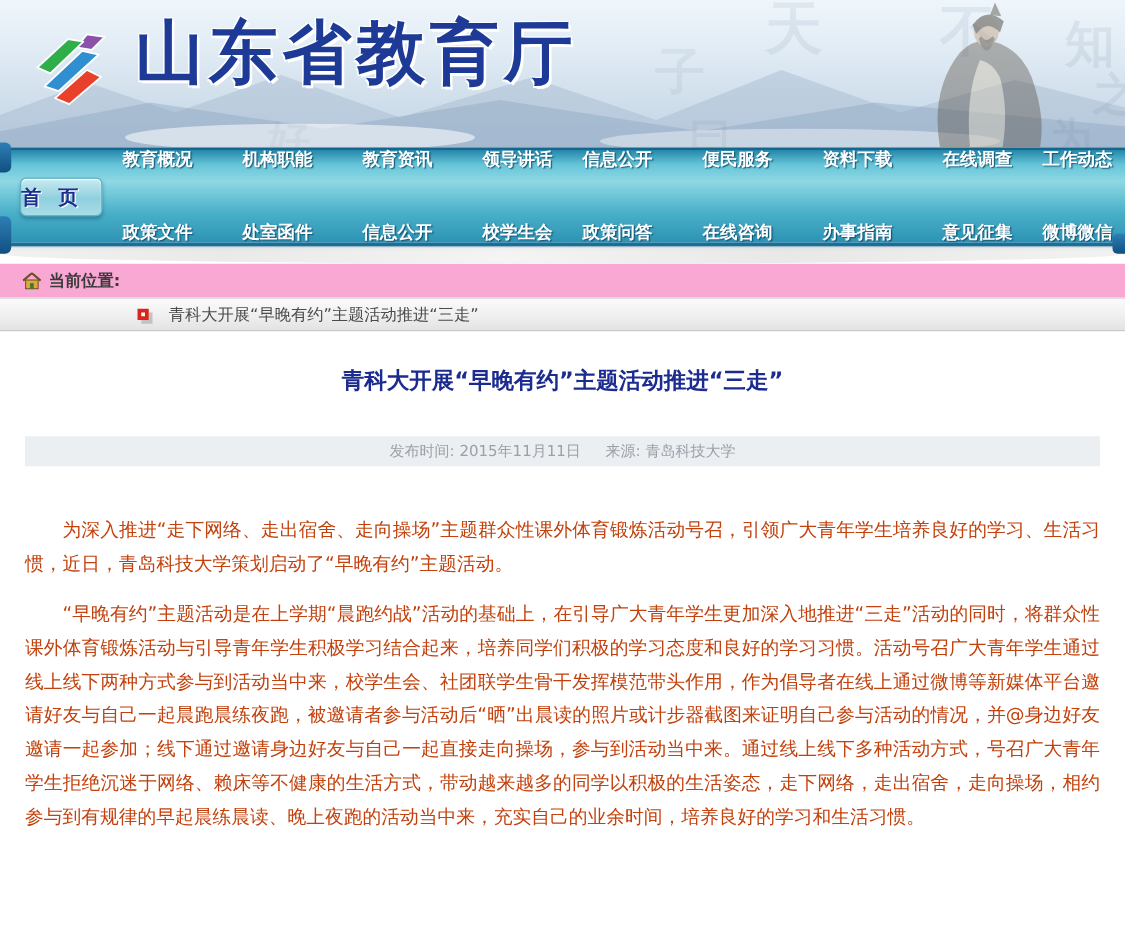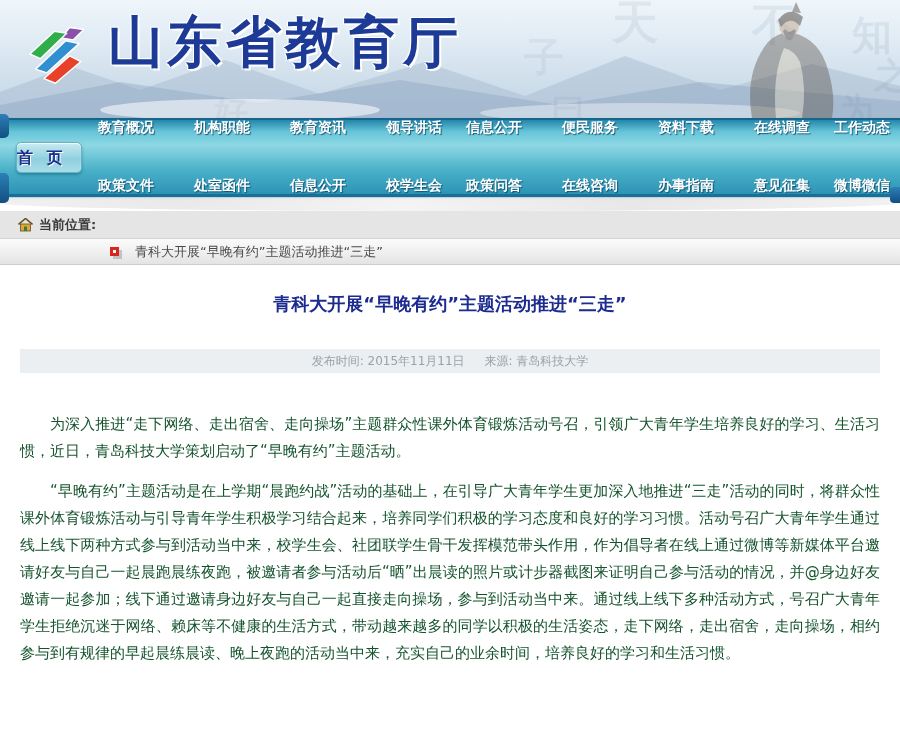--- a/index.html
+++ b/index.html
@@ -64,21 +64,21 @@
 
   
   .texture-band {
     height:13px; margin-top:1px;
     background:linear-gradient(90deg,#efefef 0%,#e6e6e6 20%,#f2f2f2 45%,#e4e4e4 70%,#f0f0f0 100%);
     border-radius:0 0 50% 50% / 0 0 8px 8px;
     opacity:.85;
   }
 
   
-  .breadcrumb-row { height:27px; display:flex; align-items:center; padding-left:18px; background:#e5e5e5; }
+  .breadcrumb-row { height:27px; display:flex; align-items:center; padding-left:18px; background:#f9a8d4; }
   .home-icon { margin-right:6px; display:inline-flex; }
   .breadcrumb-label { font-size:13px; font-weight:bold; color:#3a3a3a; }
 
   
   .list-bar {
     height:27px; display:flex; align-items:center; padding-left:110px;
     background:linear-gradient(180deg,#fbfbfb 0%,#efefef 55%,#e3e3e3 100%);
     border-top:1px solid #d6d6d6; border-bottom:1px solid #cccccc;
   }
   .red-bullet {
@@ -91,21 +91,21 @@
   .article { padding:0 20px; }
   .article-title {
     margin-top:27px; text-align:center;
     font-size:18px; font-weight:bold; color:#1c2b8f;
   }
   .meta-bar {
     margin-top:33px; height:24px; line-height:24px; background:#ebeff2;
     text-align:center; font-size:12px; color:#9aa1a8;
   }
   .meta-bar span { margin:0 8px; }
-  .body-text { color:#14532d; }
+  .body-text { color:#c2410c; }
   .body-text p {
     font-size:15px; line-height:27px; text-align:justify; text-indent:2em;
     margin:13px 0 0 0;
   }
   .body-text p.first { margin-top:38px; }
 </style>
 </head>
 <body>
 
 <div class="page">

